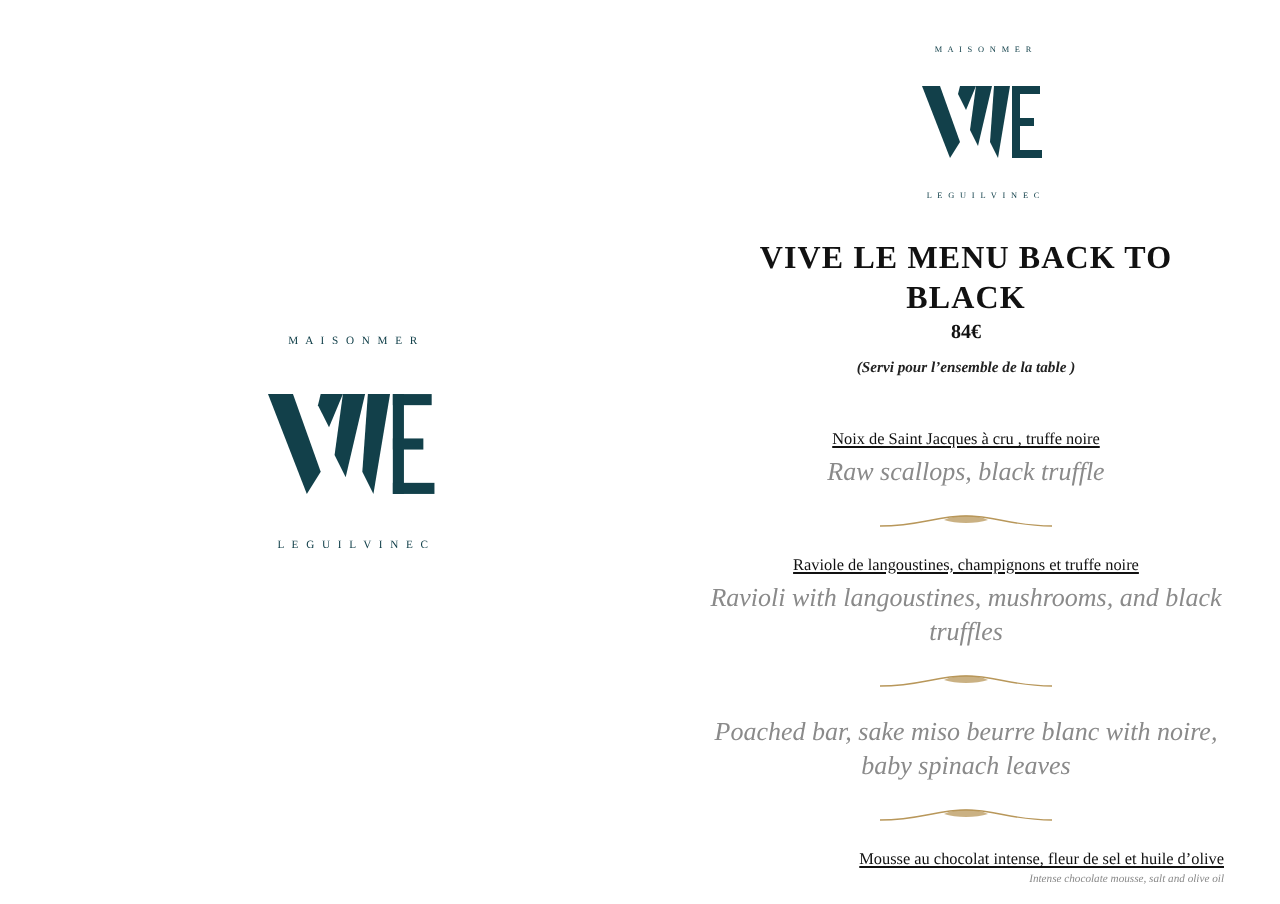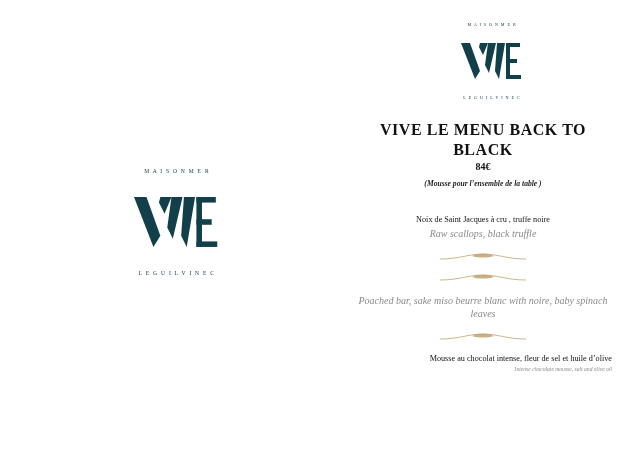--- a/index.html
+++ b/index.html
@@ -83,23 +83,24 @@
     color: #222;
     margin-top: 7px;
   }
 
   .courses { margin-top: 26px; }
   .course { padding: 0 2px; }
   .course-fr {
     font-size: 8.2px;
     color: #111;
     line-height: 1.35;
+    text-decoration: underline;
   }
   .course-en {
-    font-size: 10px;
+    font-size: 13px;
     font-style: italic;
     color: #8a8a8a;
     line-height: 1.35;
     margin-top: 2px;
   }
   .course-en.small { font-size: 5.6px; }
 
   .divider {
     width: 90px;
     height: 10px;
@@ -151,35 +152,37 @@
       </svg>
     </div>
     <div class="logo-arc-bottom">L E   G U I L V I N E C</div>
   </div>
 </div>
 
 <div class="menu">
 
   <div class="menu-title">VIVE LE MENU BACK TO BLACK</div>
   <div class="menu-price">84€</div>
-  <div class="menu-subtitle">(Mousse pour l’ensemble de la table )</div>
+  <div class="menu-subtitle">(Servi pour l’ensemble de la table )</div>
 
   <div class="courses">
 
     <div class="course">
       <div class="course-fr">Noix de Saint Jacques à cru , truffe noire</div>
       <div class="course-en">Raw scallops, black truffle</div>
     </div>
 
     <svg class="divider" viewBox="0 0 90 10" aria-hidden="true">
       <path d="M2 7 C 22 7, 30 2, 45 2 C 60 2, 68 7, 88 7" fill="none" stroke="#b8975a" stroke-width="0.7"></path>
       <path d="M34 4 C 40 1, 50 1, 56 4 C 50 6, 40 6, 34 4 Z" fill="#b8975a" opacity="0.75"></path>
     </svg>
 
     <div class="course">
+      <div class="course-fr">Raviole de langoustines, champignons et truffe noire</div>
+      <div class="course-en">Ravioli with langoustines, mushrooms, and black truffles</div>
     </div>
 
     <svg class="divider" viewBox="0 0 90 10" aria-hidden="true">
       <path d="M2 7 C 22 7, 30 2, 45 2 C 60 2, 68 7, 88 7" fill="none" stroke="#b8975a" stroke-width="0.7"></path>
       <path d="M34 4 C 40 1, 50 1, 56 4 C 50 6, 40 6, 34 4 Z" fill="#b8975a" opacity="0.75"></path>
     </svg>
 
     <div class="course">
       <div class="course-en">Poached bar, sake miso beurre blanc with noire, baby spinach leaves</div>
     </div>

